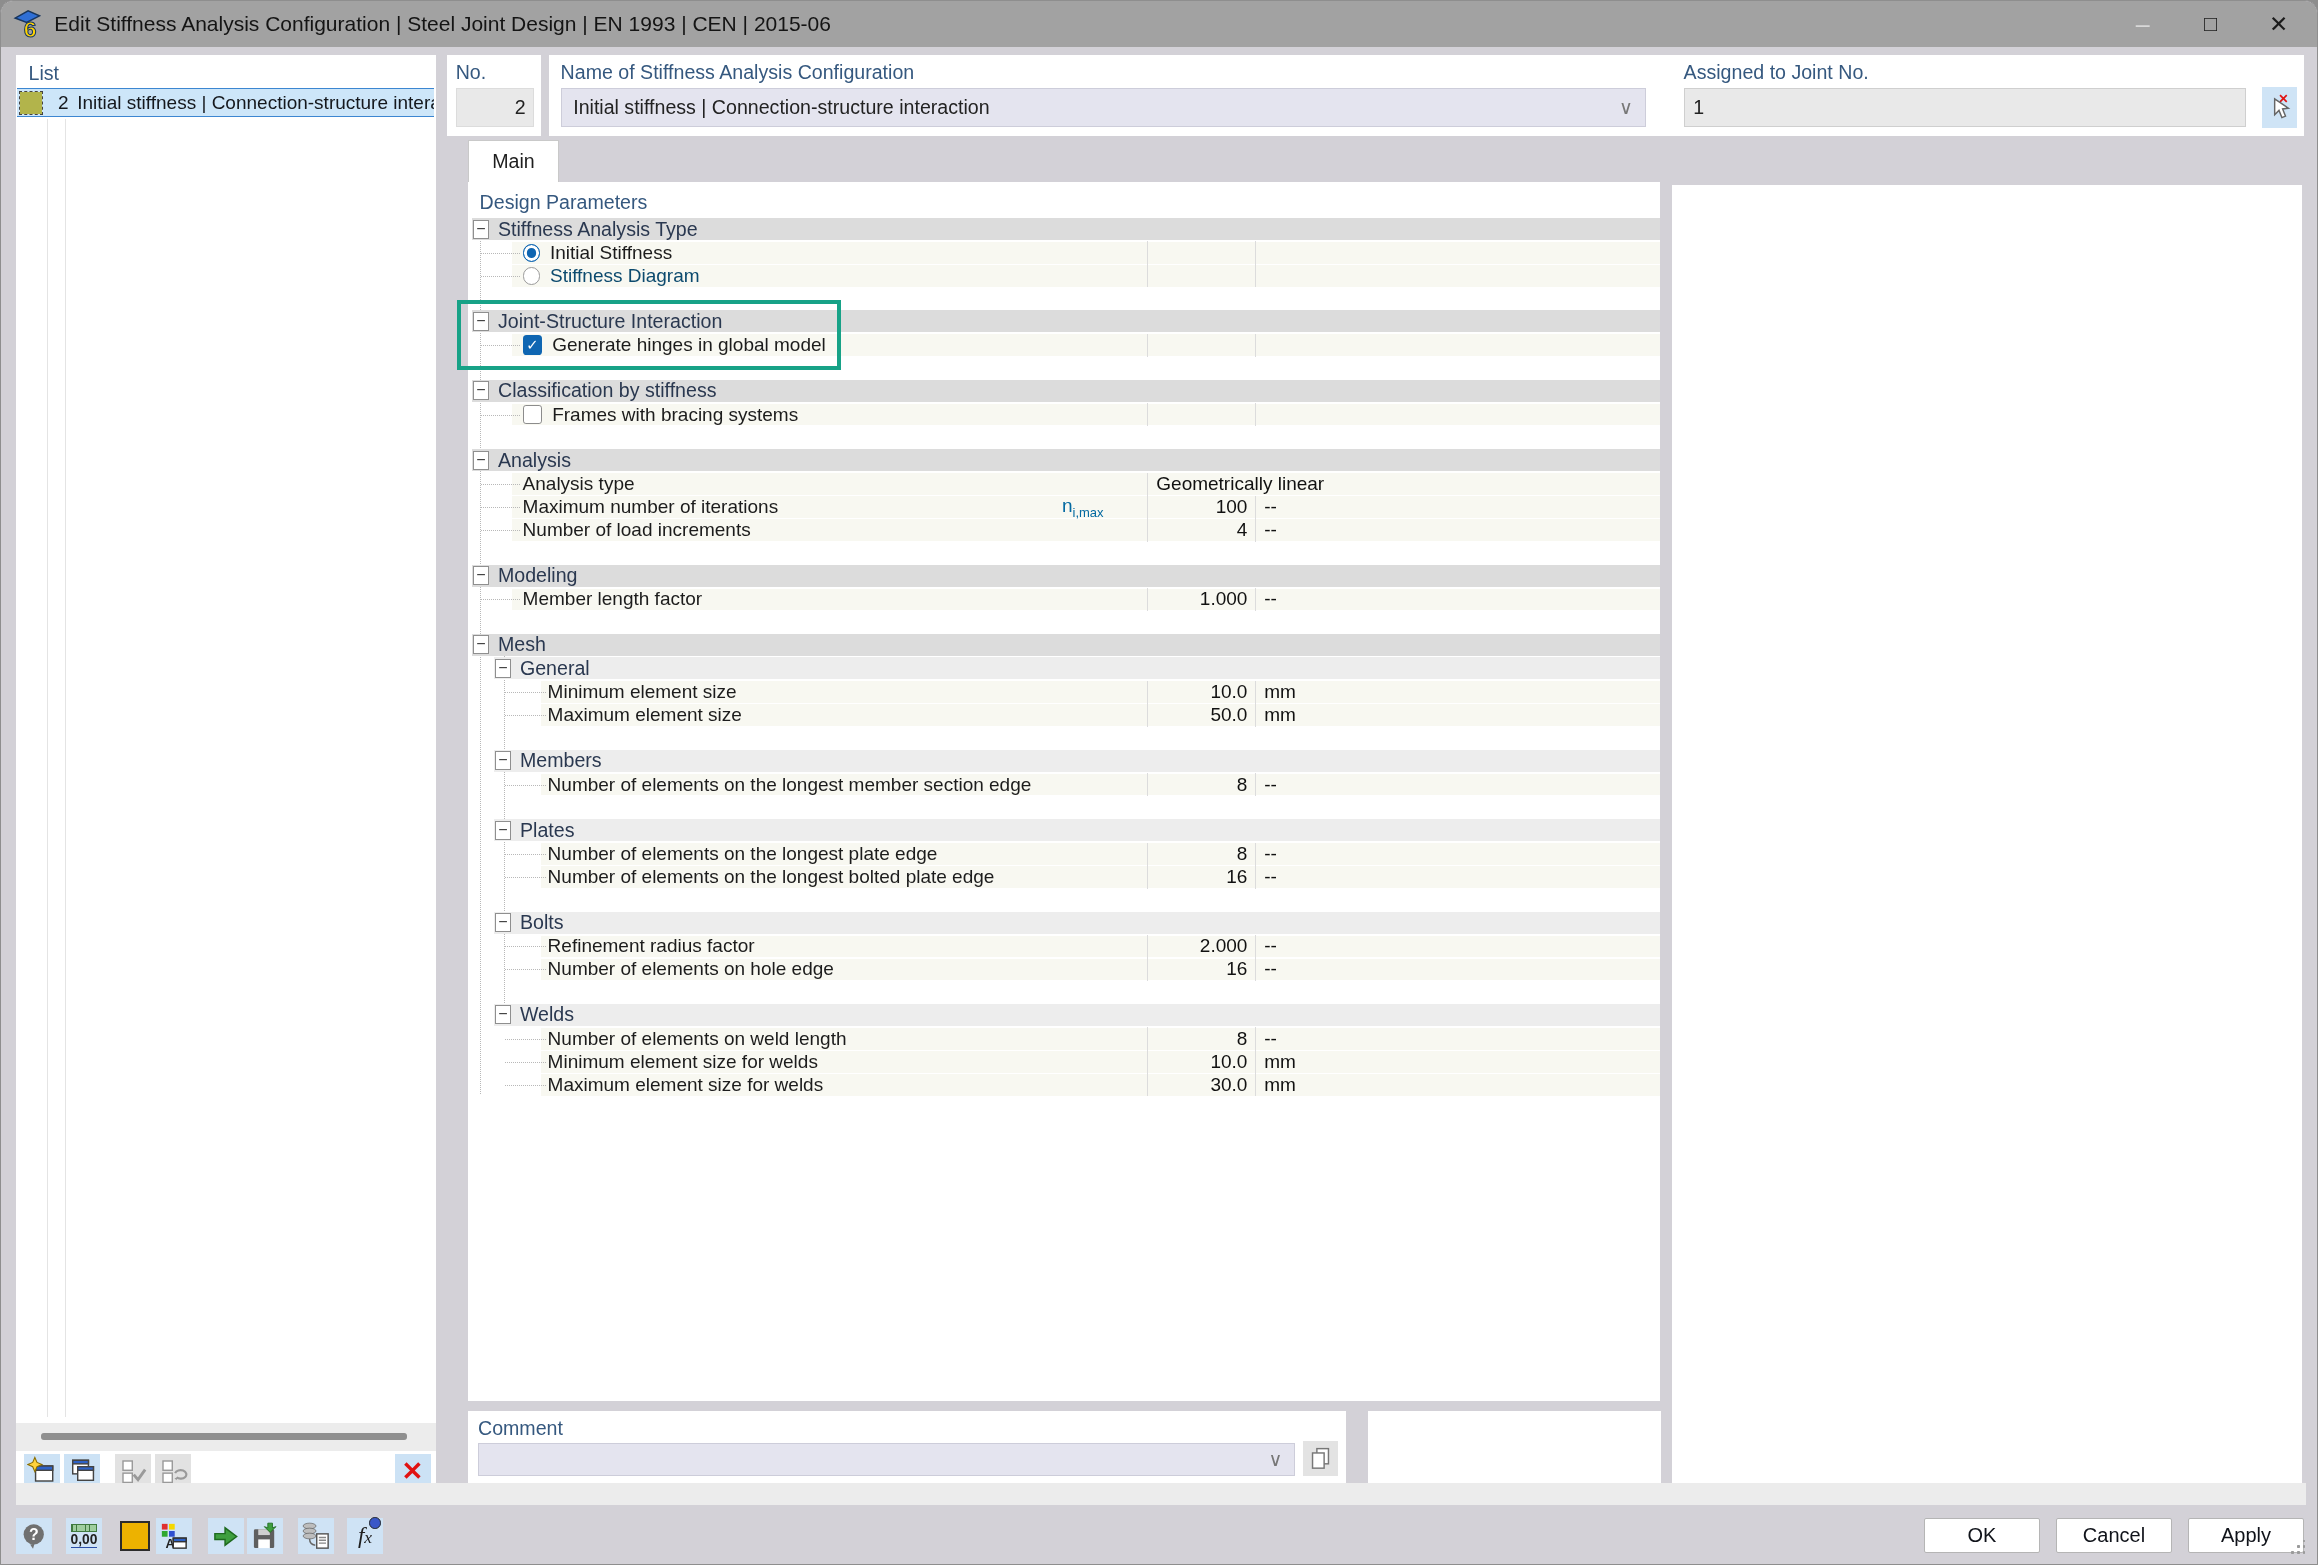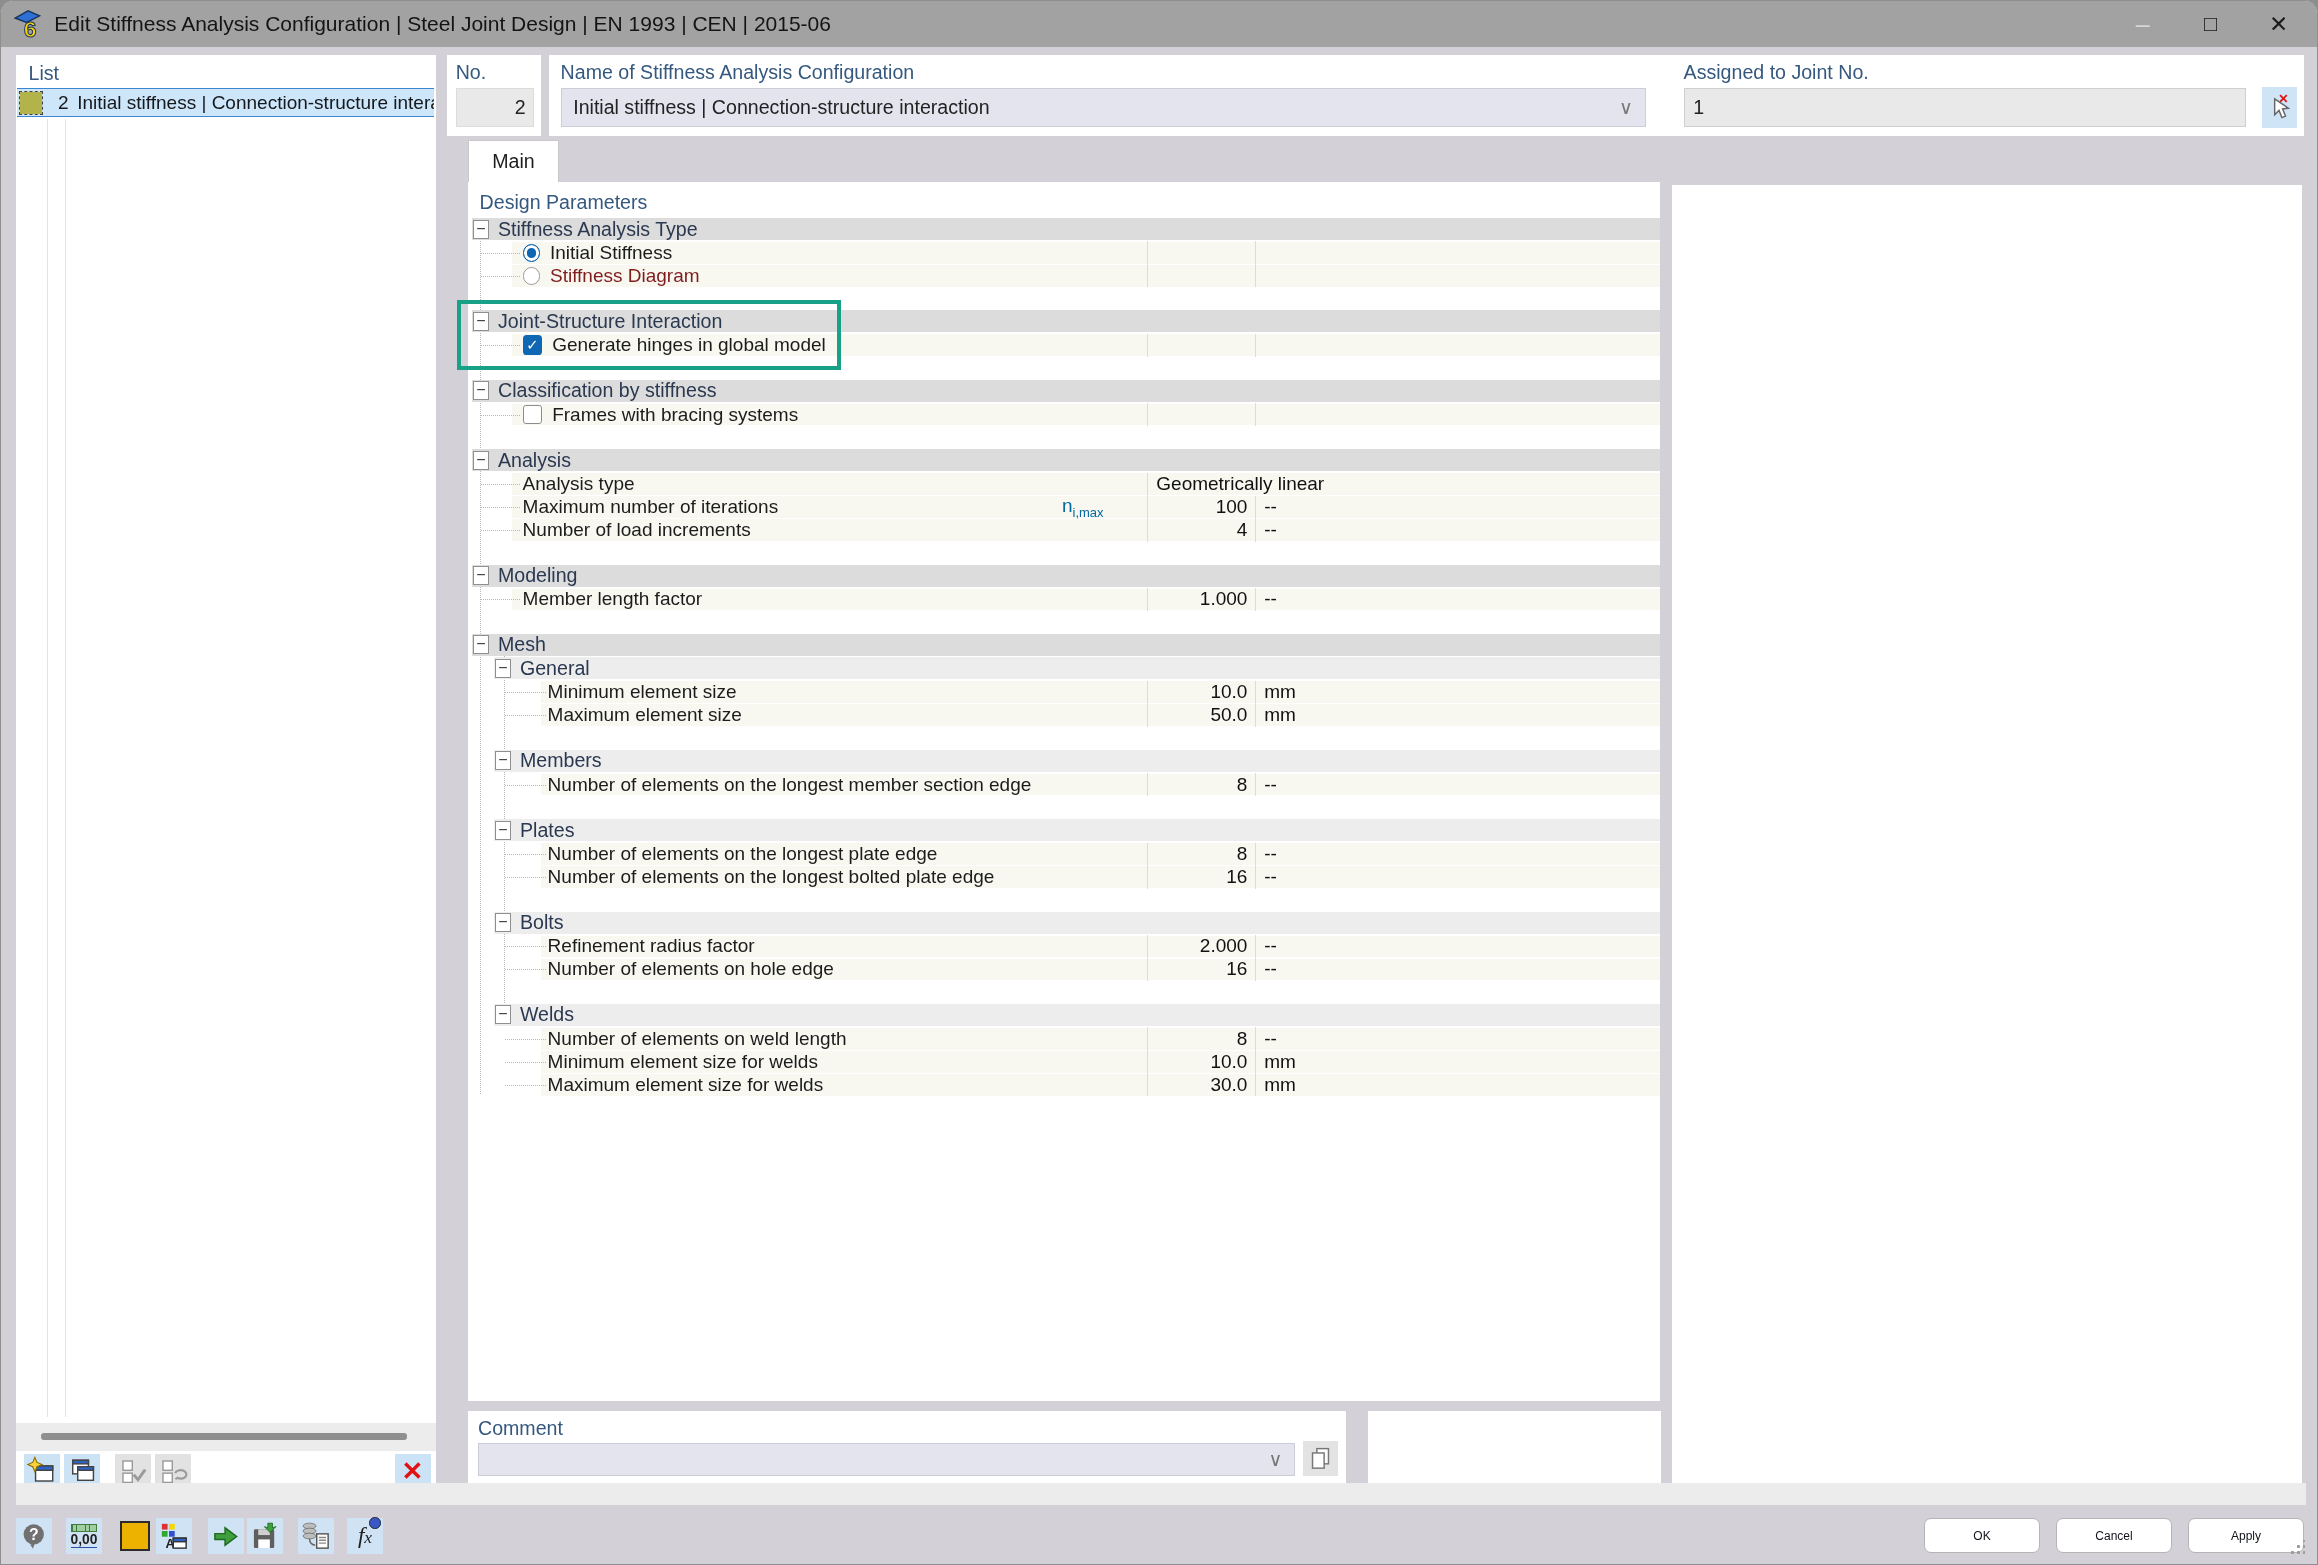--- a/index.html
+++ b/index.html
@@ -65,21 +65,21 @@
   .exp{width:16px;height:19px;margin-left:1.4px;background:#fff;border:0.7px solid #8f8f8f;color:#3c3c3c;font-size:16px;line-height:16px;text-align:center;flex:0 0 auto}
   .glabel{margin-left:9px;font-size:19.6px;color:#2a3850;white-space:nowrap}
   .trow.item{height:23px;display:flex;}
   .trow.item .bg{position:absolute;top:0.7px;bottom:0.7px;right:0;background:#f8f8f1}
   .trow.item.d1 .bg{left:40px}
   .trow.item.d2 .bg{left:69px}
   .cell-label{flex:1;display:flex;align-items:center;height:100%;position:relative}
   .d1 .cell-label{padding-left:51px}
   .d2 .cell-label{padding-left:76px}
   .ilabel{font-size:19px;color:#1c1c1c;white-space:nowrap;position:relative}
-  .ilabel.dis{color:#7f1d1d}
+  .ilabel.dis{color:#0c4a6e}
   .sym{margin-left:auto;padding-right:43px;font-size:19px;color:#0369a1;position:relative}
   .sym sub{font-size:13px}
   .cell-val{width:109px;height:100%;border-left:1.4px solid #dcdcdc;border-right:1.4px solid #dcdcdc;display:flex;align-items:center;justify-content:flex-end;padding-right:7.2px;font-size:19px;color:#111;position:relative}
   .cell-unit{width:404px;height:100%;display:flex;align-items:center;padding-left:8.7px;font-size:19px;color:#111;position:relative}
   .cell-wide{width:513px;height:100%;border-left:1.4px solid #dcdcdc;display:flex;align-items:center;padding-left:8.7px;font-size:19px;color:#111;position:relative}
   .ctrl{margin-right:10px;flex:0 0 auto;position:relative}
   .radio{width:17.4px;height:17.4px;border-radius:50%;border:1.4px solid #0f66b2;background:#0f66b2;box-shadow:inset 0 0 0 2.9px #fff}
   .radio.off{background:#fff;box-shadow:none}
   .radio.dis{border-color:#9a9a9a;background:#fff;box-shadow:none}
   .check{width:19.6px;height:19.6px;border-radius:3.6px;background:#0f66b2;color:#fff;font-size:14.5px;display:flex;align-items:center;justify-content:center}
@@ -99,21 +99,21 @@
   .right-panel{left:1671px;top:184px;width:630px;height:1298px}
 
   
   .light-strip{position:absolute;left:14.5px;top:1482px;width:2290px;height:22px;background:#ececec}
   .tbtn{position:absolute;top:1517px;width:36px;height:36px;background:#cfe3f5;display:flex;align-items:center;justify-content:center;flex-direction:column}
   .u-ruler{width:26px;height:7.2px;background:#9fce9f;border:0.7px solid #3f7a3f;background-image:repeating-linear-gradient(90deg,#3f7a3f 0 0.7px,transparent 0.7px 4.3px)}
   .u-num{font-size:13.8px;font-weight:bold;color:#222;border-bottom:1.4px solid #2b4ea8;line-height:15px}
   .bigswatch{width:30px;height:30px;border:2.2px solid #2b2b2b}
   .fx{font-family:"Liberation Serif",serif;font-style:italic;font-weight:normal;font-size:23px;color:#1e1e1e;position:relative}
   .fx .orb{position:absolute;right:-8.7px;top:-5.8px;width:11.6px;height:11.6px;border-radius:50%;background:#3a57c8;border:1.4px solid #22262e}
-  .fbtn{position:absolute;top:1517px;width:116px;height:35px;background:#fff;border:1.4px solid #b5b5b5;border-radius:7px;display:flex;align-items:center;justify-content:center;font-size:12px;color:#10131a}
+  .fbtn{position:absolute;top:1517px;width:116px;height:35px;background:#fff;border:1.4px solid #b5b5b5;border-radius:2px;display:flex;align-items:center;justify-content:center;font-size:20px;color:#10131a}
   .grip{position:absolute;right:11.6px;bottom:10px;width:14.5px;height:14.5px}
   .grip i{position:absolute;width:2.9px;height:2.9px;background:#9a9a9a;border-radius:0.7px}
 </style>
 </head>
 <body>
 
 <div class="window">
 
   <div class="titlebar">
     <svg class="app-icon" viewBox="0 0 46 46">

